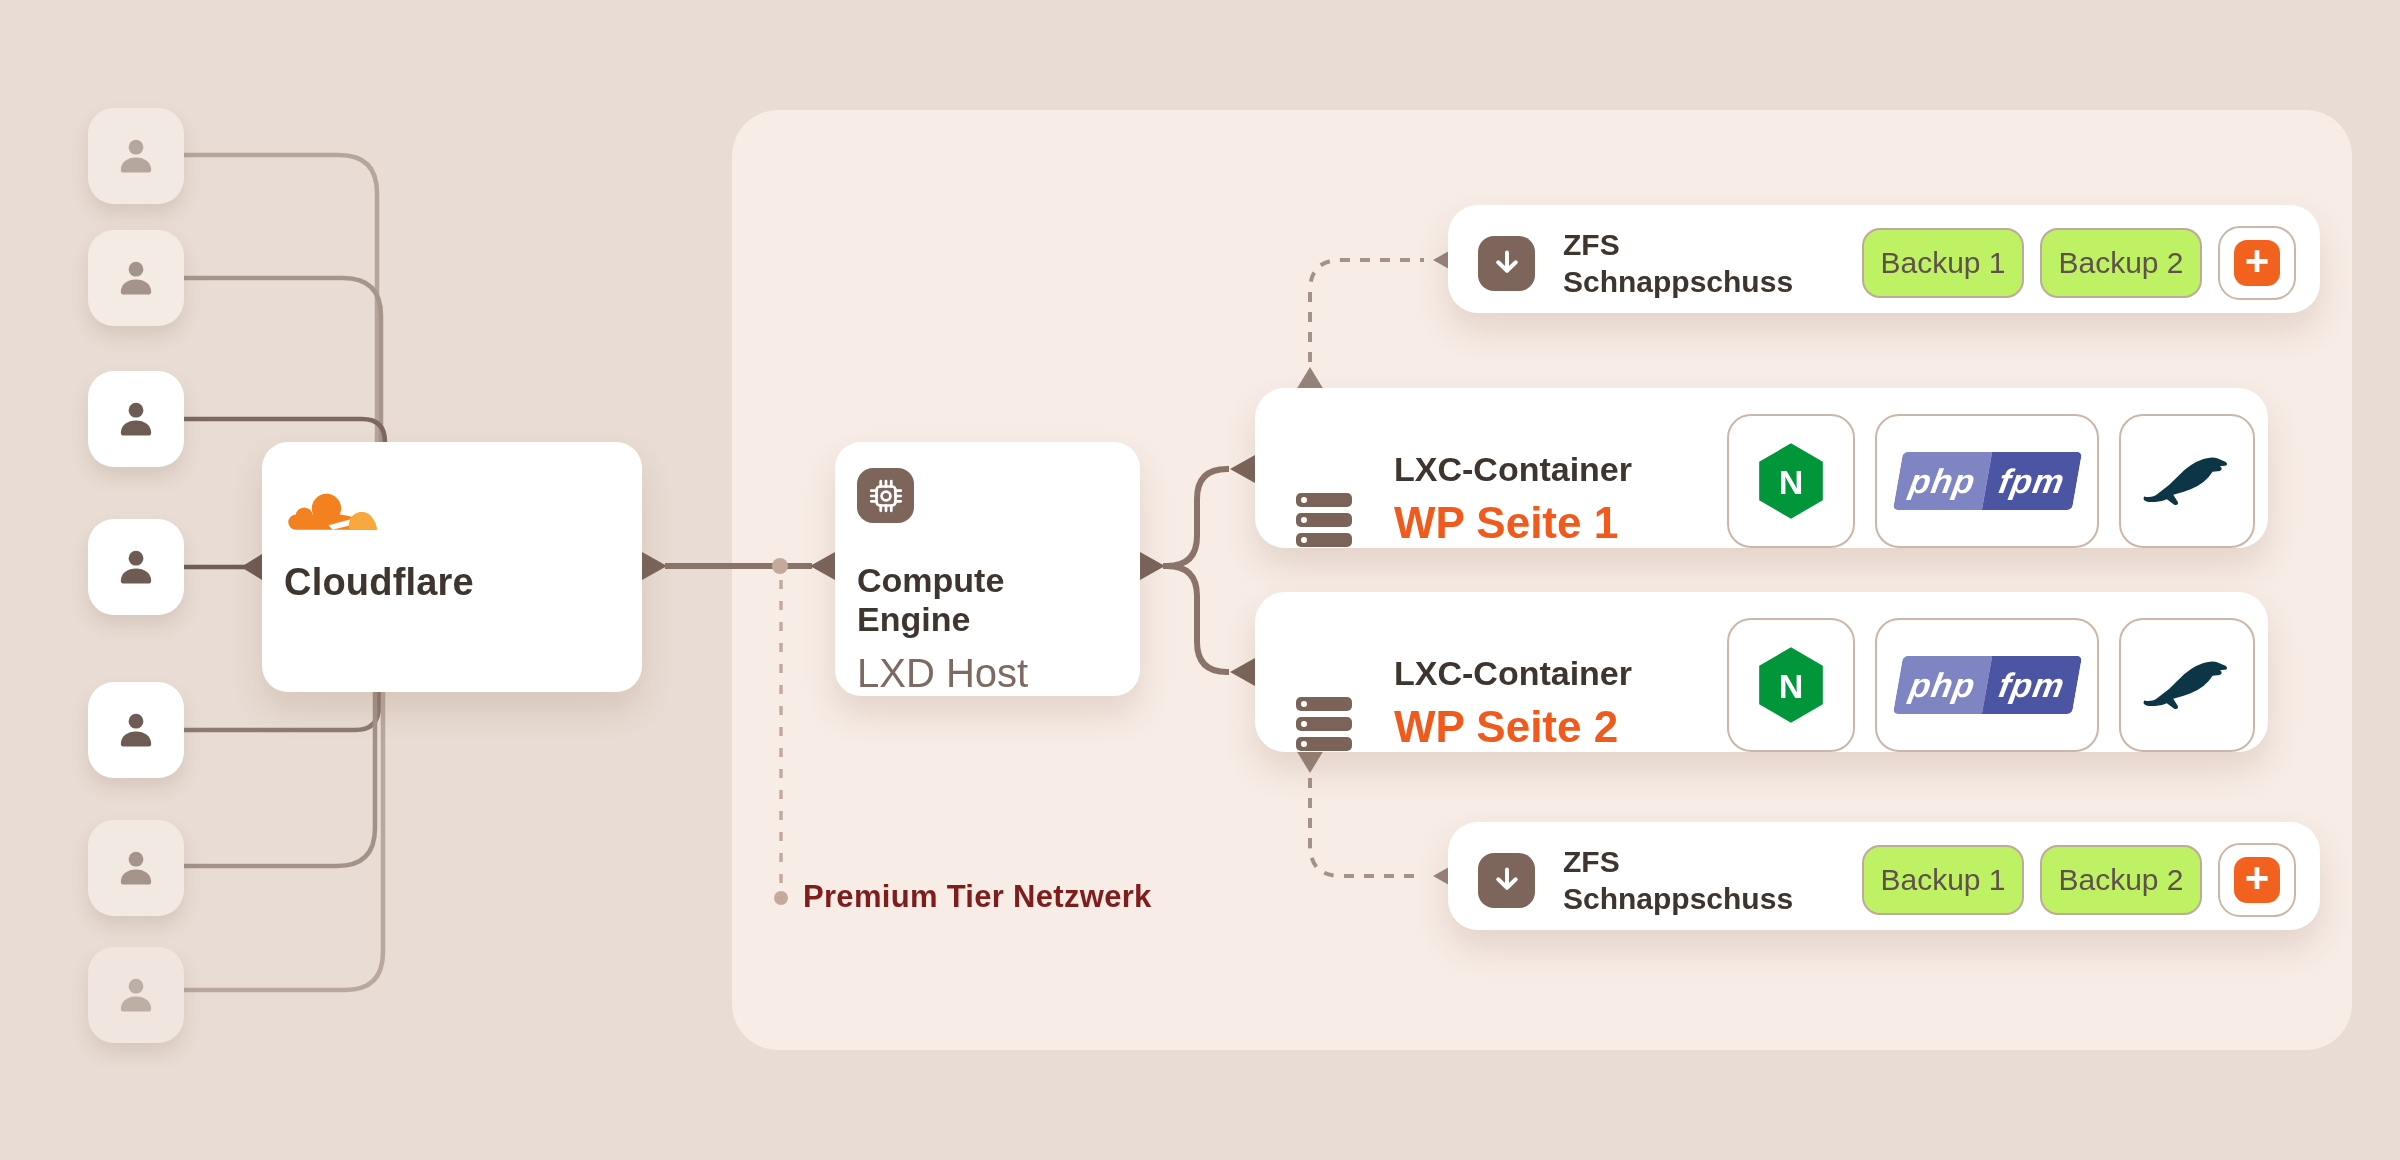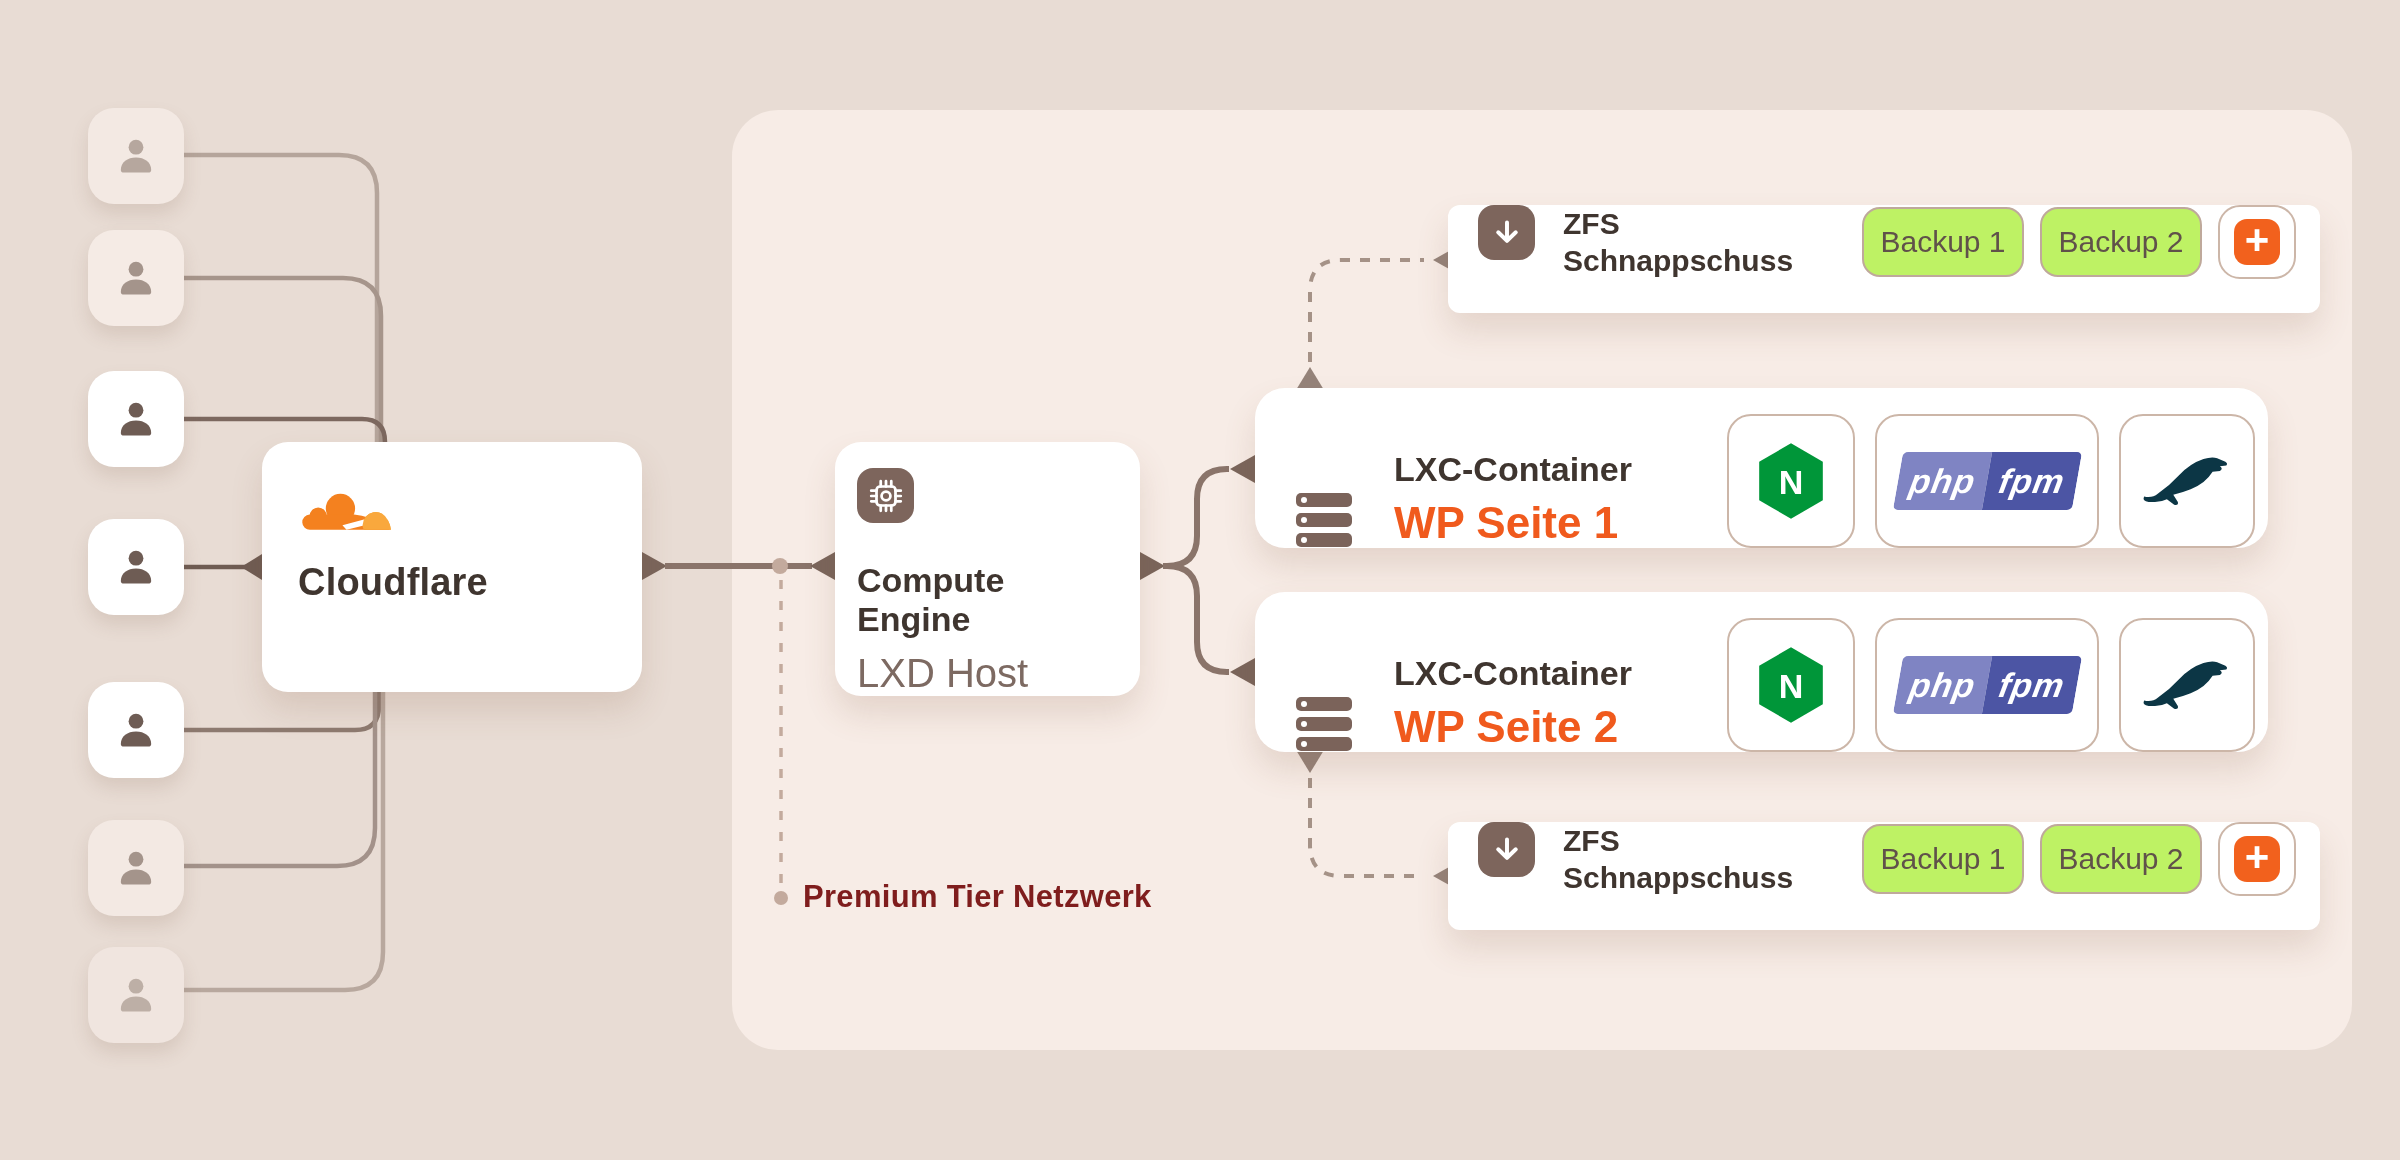--- a/index.html
+++ b/index.html
@@ -21,21 +21,21 @@
   .u2{top:230px;background:#f5ebe5;color:#a4948b}
   .u3{top:371px;background:#fff;color:#6e5c54}
   .u4{top:519px;background:#fff;color:#6e5c54}
   .u5{top:682px;background:#fff;color:#6e5c54}
   .u6{top:820px;background:#f3e9e3;color:#a4948b}
   .u7{top:947px;background:#f0e5df;color:#bdafa6}
   .user svg{width:48px;height:48px;fill:currentColor}
 
   .card{position:absolute;background:var(--card);box-shadow:0 18px 32px rgba(130,90,65,.16)}
 
-  .cf-card{left:262px;top:442px;width:380px;height:250px;border-radius:26px;padding:40px 36px}
+  .cf-card{left:262px;top:442px;width:380px;height:250px;border-radius:26px;padding:40px 22px}
   .cf-title{font-size:38px;font-weight:700;color:var(--text_dark);margin-top:24px;letter-spacing:.2px}
   .cf-sub{font-size:33px;color:var(--text_muted);margin-top:10px}
 
   .ce-card{left:835px;top:442px;width:305px;height:254px;border-radius:26px;padding:26px 22px}
   .badge{width:57px;height:55px;border-radius:16px;background:var(--badge);display:flex;align-items:center;justify-content:center;flex:none}
   .ce-title{font-size:34px;font-weight:700;margin-top:38px;color:var(--text_dark)}
   .ce-sub{font-size:40px;color:var(--text_muted);margin-top:12px}
 
   .lxc-card{left:1255px;width:1013px;height:160px;border-radius:30px;display:flex;align-items:flex-end;padding:0 13px 0 41px}
   .lxc1{top:388px}.lxc2{top:592px}
@@ -45,21 +45,21 @@
   .lxc-site{font-size:44px;font-weight:700;color:var(--wp_orange);margin-top:9px}
   .chiprow{margin-left:auto;display:flex;gap:20px;height:134px;align-items:stretch}
   .chip{border:2px solid var(--chip_border);border-radius:24px;background:#fff;display:flex;align-items:center;justify-content:center}
   .chip-nginx{width:128px}.chip-php{width:224px}.chip-db{width:136px}
 
   .phplogo{display:flex;transform:skewX(-10deg);border-radius:5px;overflow:hidden;height:58px}
   .phplogo span{color:#fff;font-style:italic;font-weight:700;font-size:34px;display:flex;align-items:center;padding:0 12px;letter-spacing:1px}
   .php-left{background:var(--php_light)}
   .php-right{background:var(--php_dark)}
 
-  .zfs-card{left:1448px;width:872px;height:108px;border-radius:12px;display:flex;align-items:flex-start;padding:0 24px 0 30px}
+  .zfs-card{left:1448px;width:872px;height:108px;border-radius:30px;display:flex;align-items:center;padding:8px 24px 0 30px}
   .zfs1{top:205px}.zfs2{top:822px}
   .zfs-text{margin-left:28px;font-size:30px;font-weight:700;line-height:37px;color:var(--text_dark)}
   .zfs-buttons{margin-left:auto;display:flex;gap:16px;align-items:center}
   .backup-btn{width:162px;height:70px;border:2.5px solid #bfa99b;border-radius:18px;background:#bef264;font-size:30px;color:#60514a;display:flex;align-items:center;justify-content:center;font-family:inherit;cursor:pointer}
   .plus-chip{width:78px;height:74px;border:2px solid var(--chip_border);border-radius:22px;display:flex;align-items:center;justify-content:center;background:#fff;cursor:pointer}
   .plus-inner{width:46px;height:46px;border-radius:13px;background:var(--accent_orange);color:#fff;display:flex;align-items:center;justify-content:center;font-size:42px;font-weight:700;line-height:0;padding-bottom:4px}
 
   .premium-label{position:absolute;left:803px;top:879px;font-size:31px;font-weight:700;color:#7f1d1d;letter-spacing:.3px}
 </style>
 </head>

